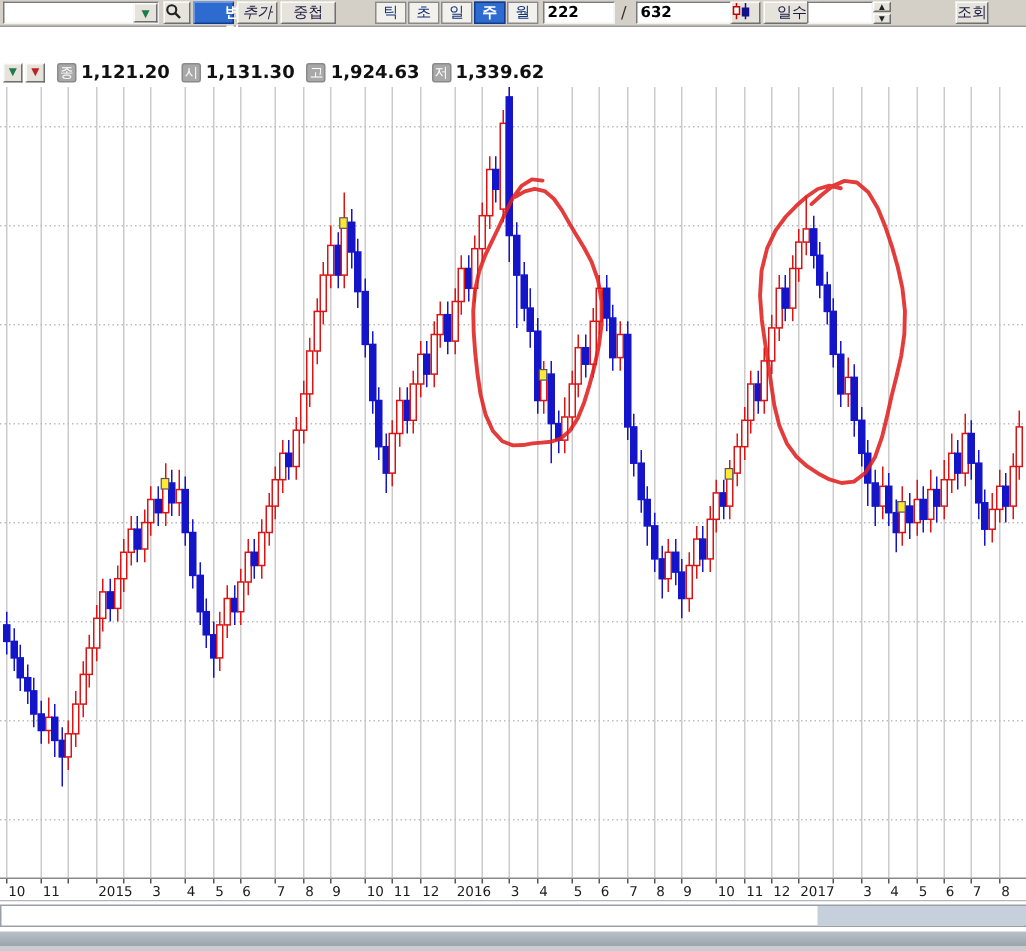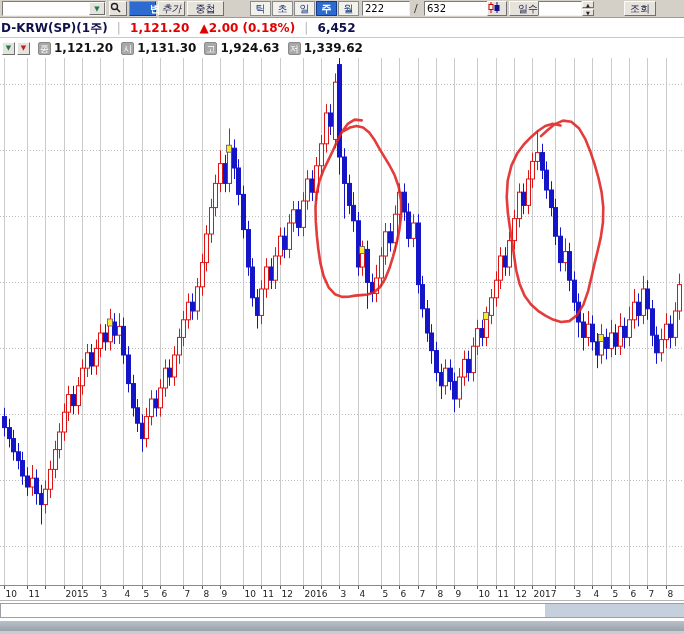--- a/index.html
+++ b/index.html
@@ -9,21 +9,21 @@
 
   
   #toolbar { position:absolute; left:0; top:0; width:684px; height:18px;
     background:#d4d0c8; border-bottom:1px solid #9a9a9a; }
   .tb { position:absolute; top:1px; height:15px; font-size:10px; line-height:13px;
     color:#1a1a40; text-align:center; cursor:default;
     background:#e6e3dd; border:1px solid; border-color:#fbfbf8 #6f6f6f #6f6f6f #fbfbf8; }
   .tb.blue { background:#2e6bd0; color:#fff; border-color:#6f95e0 #123c8a #123c8a #6f95e0; font-weight:bold;padding-left:20px; }
   .inp { position:absolute; top:1px; height:15px; font-size:10px; padding:0 2px;
     background:#fff; border:1px solid; border-color:#7a7a7a #f2f2f2 #f2f2f2 #7a7a7a; color:#000;
-    font-family:"DejaVu Sans", sans-serif; }
+    font-family:"DejaVu Sans", sans-serif;font-weight:bold; }
   .pbtn { position:absolute; top:1px; width:21px; height:15px; font-size:10px; line-height:13px;
     text-align:center; color:#13337a; background:#f2f1ec; border:1px solid #8a8a8a; }
   .pbtn.active { background:#2e6bd0; color:#fff; border-color:#123c8a; font-weight:bold; }
   #combo { position:absolute; left:2px; top:1px; width:104px; height:15px; background:#fff;
     border:1px solid; border-color:#7a7a7a #f2f2f2 #f2f2f2 #7a7a7a; }
   #combo-arrow { position:absolute; right:0; top:0; width:16px; height:13px; background:#e6e3dd;
     border:1px solid; border-color:#fbfbf8 #6f6f6f #6f6f6f #fbfbf8;
     font-size:7px; line-height:12px; text-align:center; color:#1f7a4d; }
   .sl { position:absolute; top:2px; font-size:11px; color:#333; }
   .spin { position:absolute; width:12px; height:7px; background:#e6e3dd;
@@ -99,31 +99,23 @@
         <line x1="3" y1="0" x2="3" y2="11" stroke="#c00" stroke-width="1"></line>
         <rect x="1" y="2.5" width="4" height="5" fill="#fff" stroke="#c00" stroke-width="1"></rect>
         <line x1="9" y1="0" x2="9" y2="11" stroke="#118" stroke-width="1"></line>
         <rect x="7" y="3.5" width="4" height="5" fill="#118" stroke="#118" stroke-width="1"></rect>
       </svg>
     </div>
     <div class="tb" style="left:509px;width:38px;">일수</div>
     <input class="inp" style="left: 538px; width: 44px;" value="">
     <div class="spin" style="left:582px;top:1px;">▲</div>
     <div class="spin" style="left:582px;top:9px;">▼</div>
-    <div class="tb" style="left:624px;width:32px;">조회</div>
+    <div class="tb" style="left:637px;width:22px;">조회</div>
   </div>
 
-  <div id="quotebar">
-    <span class="sym">D-KRW(SP)(1주)</span>
-    <span class="pipe">|</span>
-    <span class="red">1,121.20</span>
-    <span class="red" style="padding-left:6px;">▲2.00 (0.18%)</span>
-    <span class="pipe">|</span>
-    <span class="navy">6,452</span>
-  </div>
 
   <div id="legend">
     <div class="mini-btn g">▼</div>
     <div class="mini-btn r">▼</div>
     <span class="badge">종</span>
     <span class="lval">1,121.20</span>
     <span class="badge">시</span>
     <span class="lval">1,131.30</span>
     <span class="badge">고</span>
     <span class="lval">1,924.63</span>

